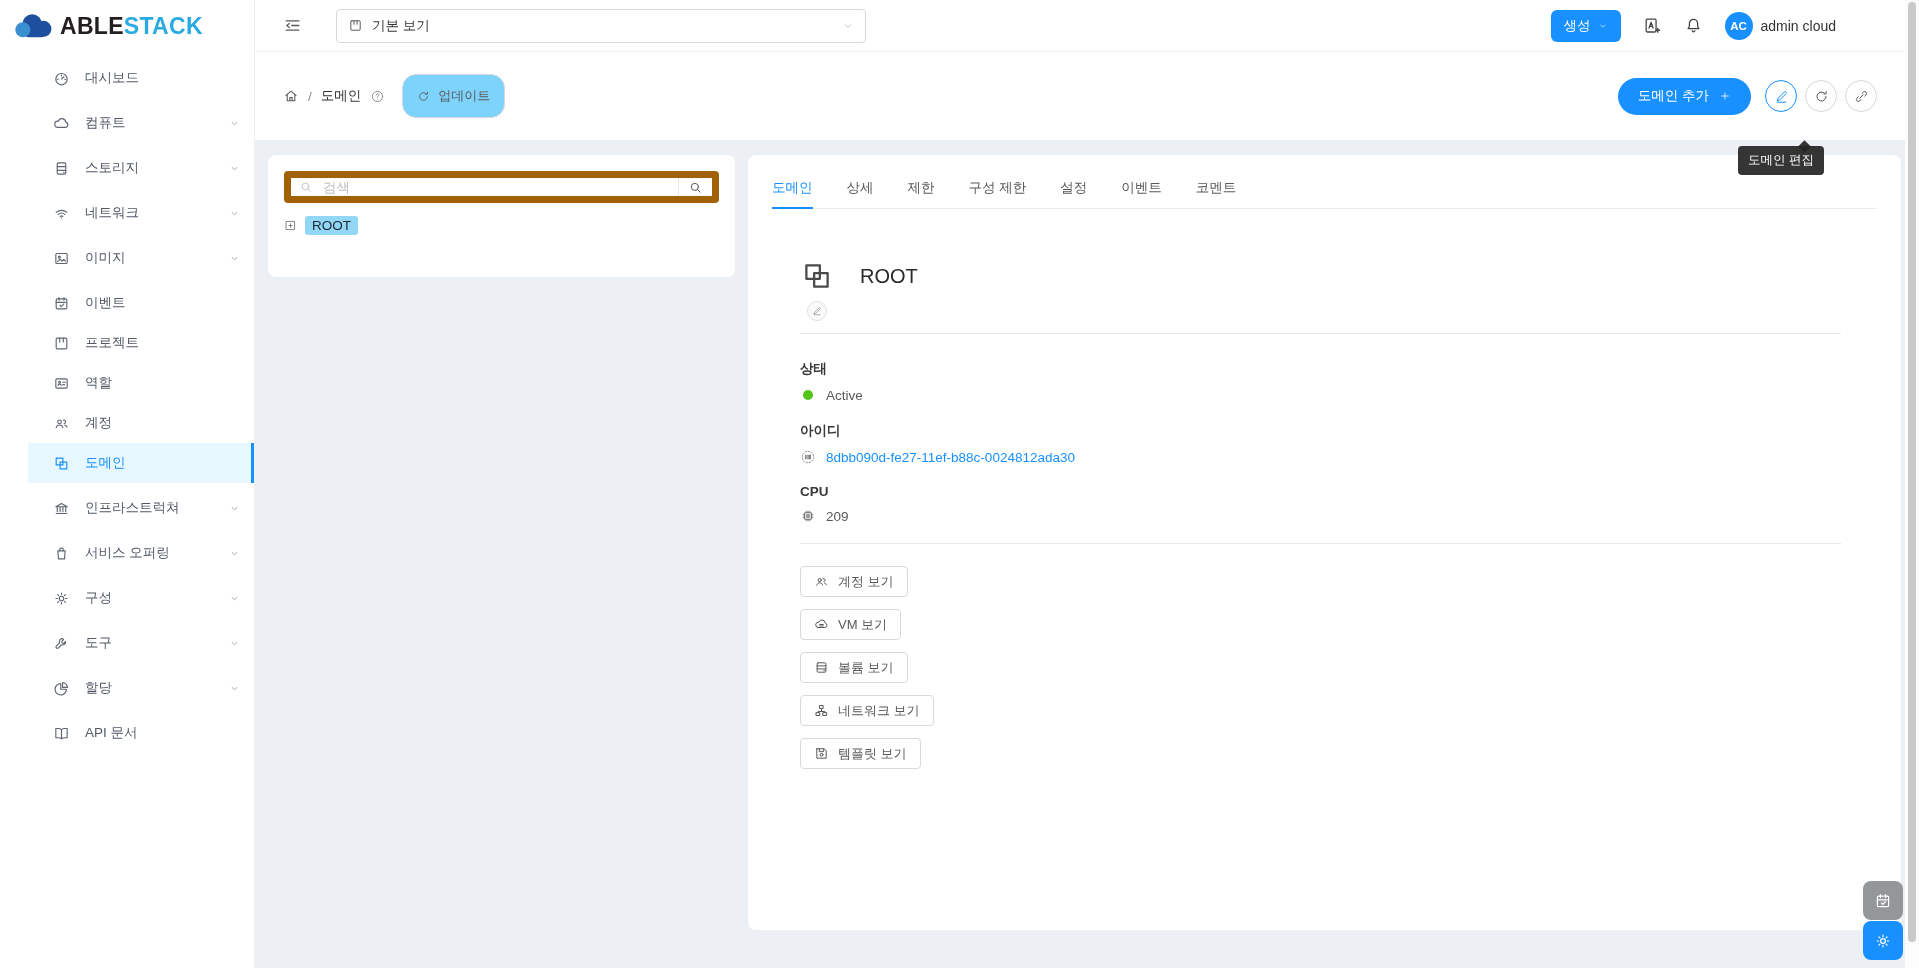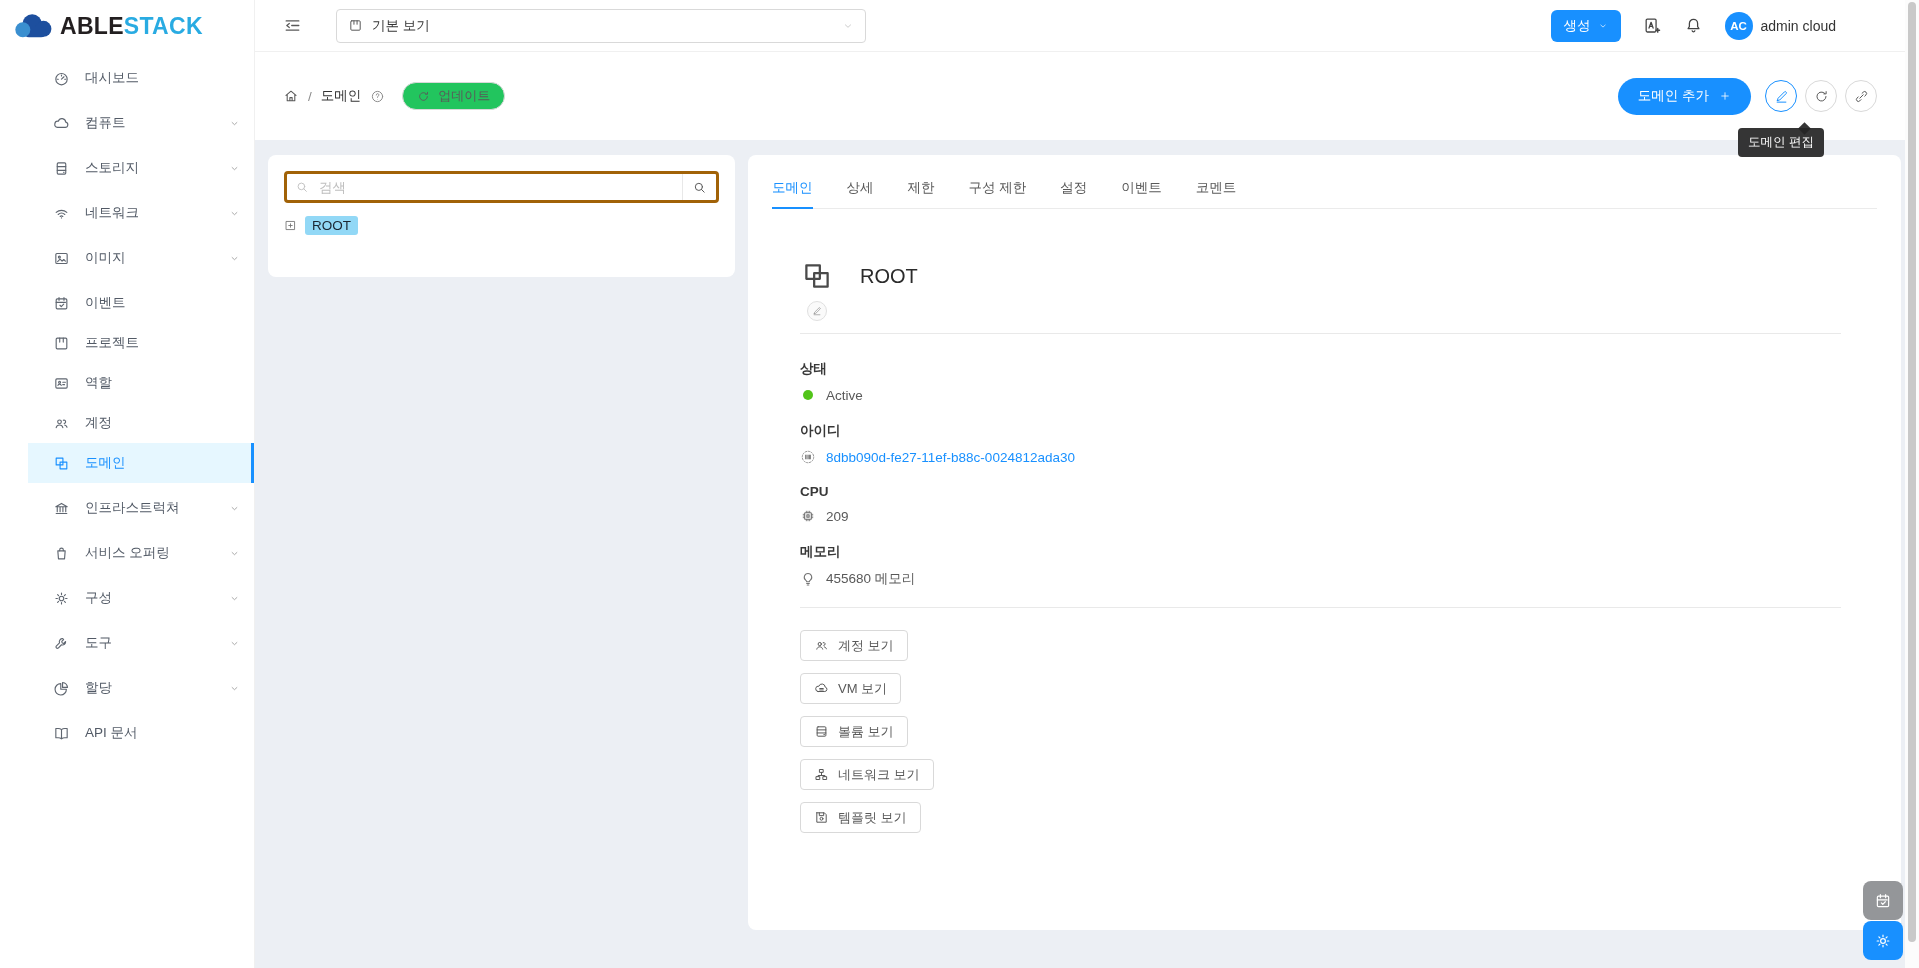--- a/index.html
+++ b/index.html
@@ -50,42 +50,42 @@
   .avatar { width:28px; height:28px; border-radius:50%; background:#1890ff; color:#fff; font-size:11.5px;
             font-weight:700; display:flex; align-items:center; justify-content:center; }
   .username { font-size:14px; color:#333; }
 
   .breadcrumb-row { height:88px; flex:none; display:flex; align-items:center;
                     padding:0 42px 0 28px; position:relative; background:#fff; }
   .bc-left { display:flex; align-items:center; gap:9px; color:#333; }
   .bc-home { font-size:16px; color:#595959; cursor:pointer; }
   .bc-sep { color:#8c8c8c; }
   .bc-q { font-size:15px; color:#8c8c8c; cursor:pointer; }
-  .update-pill { height:28px; border:1px solid #d9d9d9; border-radius:14px; background:#22c55e; color:#595959;
+  .update-pill { height:44px; border:1px solid #d9d9d9; border-radius:14px; background:#7dd3fc; color:#595959;
                  display:flex; align-items:center; gap:8px; padding:0 14px; font:inherit; font-size:13px;
                  margin-left:8px; cursor:pointer; }
   .update-pill .icon { font-size:13px; }
   .bc-right { margin-left:auto; display:flex; align-items:center; gap:8px; }
   .pill-primary { height:37px; border:none; border-radius:19px; background:#1890ff; color:#fff; font:inherit;
                   font-size:13.5px; display:flex; align-items:center; gap:10px; padding:0 20px; cursor:pointer; margin-right:6px; }
   .pill-primary .icon { font-size:12px; }
   .circle-btn { width:32px; height:32px; border-radius:50%; background:#fff; border:1px solid #d9d9d9;
                 color:#595959; display:flex; align-items:center; justify-content:center; font-size:15px; cursor:pointer; }
   .circle-btn.primary-outline { border-color:#1890ff; color:#1890ff; }
-  .tooltip { position:absolute; top:76px; right:95px; background:rgba(38,38,38,.93); color:#fff;
+  .tooltip { position:absolute; top:94px; right:95px; background:rgba(38,38,38,.93); color:#fff;
              font-size:12.5px; padding:6px 10px; border-radius:4px; z-index:6; white-space:nowrap; }
   .tooltip::before { content:""; position:absolute; top:-4px; right:15px; width:9px; height:9px;
                      background:rgba(38,38,38,.93); transform:rotate(45deg); }
 
   
   .content { flex:1; background:#eceff4; padding:15px 18px 0 13px; display:flex; gap:13px; align-items:flex-start; }
   .card { background:#fff; border-radius:8px; }
 
   .tree-card { width:467px; flex:none; height:122px; padding:16px; }
-  .search-box { height:32px; border:3px solid #a16207; border-radius:4px; display:flex; align-items:center; }
+  .search-box { height:32px; border:7px solid #a16207; border-radius:4px; display:flex; align-items:center; }
   .sb-icon { font-size:14px; color:#bfbfbf; margin:0 8px; }
   .search-box input { flex:1; border:none; outline:none; font:inherit; font-size:13.5px; color:#333; min-width:0; background:transparent; }
   .search-box input::placeholder { color:#bfbfbf; }
   .search-btn { width:34px; align-self:stretch; border-left:1px solid #e8e8e8; display:flex; align-items:center;
                 justify-content:center; font-size:15px; color:#595959; cursor:pointer; }
   .tree-row { margin-top:13px; display:flex; align-items:center; gap:8px; }
   .expander { font-size:13px; color:#737373; cursor:pointer; }
   .tree-node { background:#92d8f6; border-radius:3px; padding:2px 7px; font-size:13.5px; color:#1c2733; cursor:pointer; }
 
   .detail-card { flex:1; height:775px; padding:0 24px; display:flex; flex-direction:column; }
@@ -570,32 +570,20 @@
                   <span class="f-icon icon">
                     <svg viewBox="0 0 24 24" fill="none" stroke="currentColor" stroke-width="1.6" stroke-linecap="round" stroke-linejoin="round">
                       <rect x="7" y="7" width="10" height="10" rx="1"></rect>
                       <rect x="10.3" y="10.3" width="3.4" height="3.4"></rect>
                       <path d="M9.5 7V4.8M12 7V4.8M14.5 7V4.8M9.5 19.2V17M12 19.2V17M14.5 19.2V17M7 9.5H4.8M7 12H4.8M7 14.5H4.8M19.2 9.5H17M19.2 12H17M19.2 14.5H17" stroke-width="1.3"></path>
                     </svg>
                   </span>
                   <span class="f-text">209</span>
                 </div>
               </div>
-              <div class="field">
-                <div class="f-label">메모리</div>
-                <div class="f-value">
-                  <span class="f-icon icon">
-                    <svg viewBox="0 0 24 24" fill="none" stroke="currentColor" stroke-width="1.6" stroke-linecap="round" stroke-linejoin="round">
-                      <path d="M12 3.8a5.6 5.6 0 0 0-3.2 10.2c.7.5 1.2 1.2 1.2 2h4c0-.8.5-1.5 1.2-2A5.6 5.6 0 0 0 12 3.8z"></path>
-                      <path d="M10 18.8h4M10.8 21h2.4"></path>
-                    </svg>
-                  </span>
-                  <span class="f-text">455680 메모리</span>
-                </div>
-              </div>
           </div>
           <hr class="div2">
           <div class="actions">
             <button class="action-btn">
                 <span class="icon">
                   <svg viewBox="0 0 24 24" fill="none" stroke="currentColor" stroke-width="1.6" stroke-linecap="round" stroke-linejoin="round">
                     <circle cx="9.2" cy="9.7" r="2.6"></circle>
                     <path d="M4.5 17.8c.5-2.3 2.4-3.7 4.7-3.7s4.2 1.4 4.7 3.7M14.6 7.5a2.3 2.3 0 1 1 1.2 4.4m.7 2.3c1.7.4 2.9 1.5 3.3 3.1"></path>
                   </svg>
                 </span>

